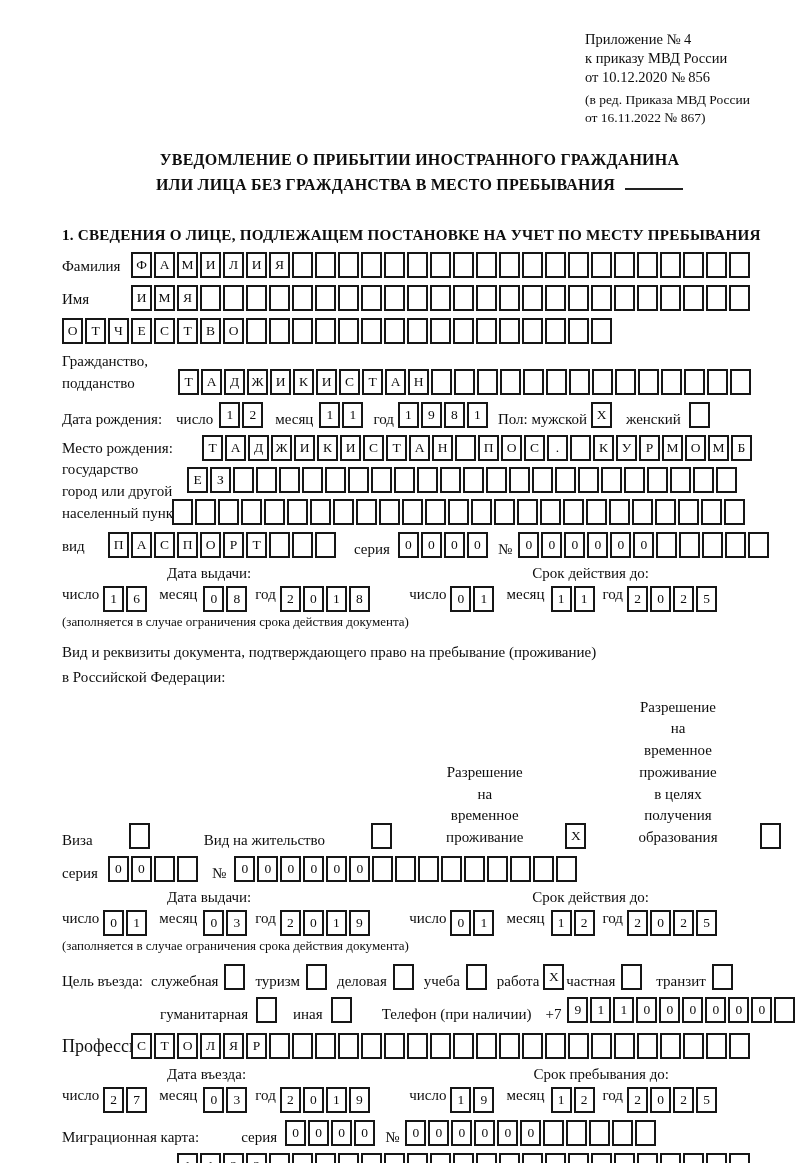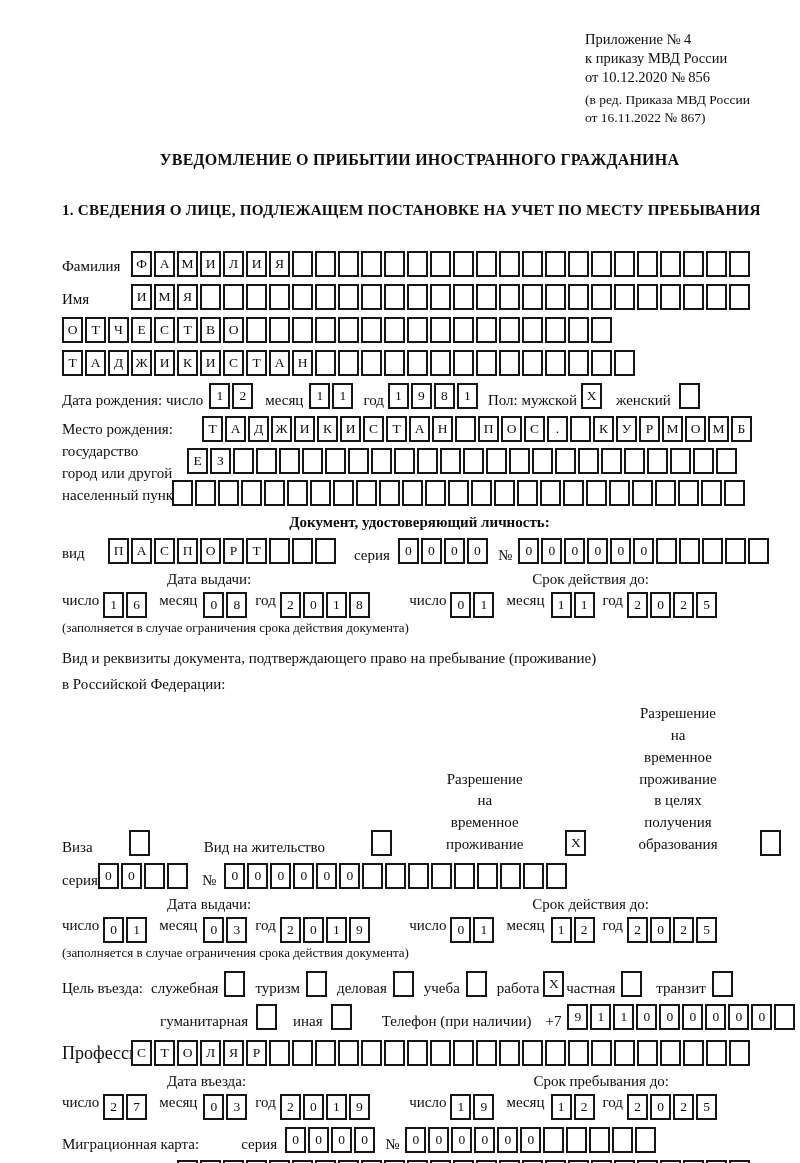--- a/index.html
+++ b/index.html
@@ -6,30 +6,30 @@
   body{font-family:"Liberation Serif","DejaVu Serif",serif;color:#0d0d0d;font-size:15px;}
   .page{width:800px;height:1163px;box-sizing:border-box;padding:30px 23px 10px 62px;overflow:hidden;background:#fff;position:relative;border-radius:32px;}
   .t{white-space:nowrap;}
   
   .appendix{margin-left:auto;width:192px;line-height:1.32;font-size:14.5px;}
   .appendix .rev{font-size:13.5px;margin-top:4px;line-height:1.3;}
   .form-label{text-align:right;padding-right:30px;font-weight:bold;margin-top:24px;font-size:15.5px;letter-spacing:.5px;}
   
   .title{text-align:center;font-weight:bold;font-size:16px;line-height:1.55;margin-top:22px;letter-spacing:.2px;}
   .blank-line{display:inline-block;width:58px;border-bottom:2px solid #222;height:14px;margin-left:10px;}
-  .sec-heading{font-weight:bold;font-size:15.2px;margin-top:28px;margin-bottom:32px;letter-spacing:.2px;}
+  .sec-heading{font-weight:bold;font-size:15.2px;margin-top:28px;margin-bottom:8px;letter-spacing:.2px;}
   
   .frow{display:flex;align-items:flex-end;margin-bottom:7px;white-space:nowrap;}
   .lbl{flex:none;line-height:1.45;}
   .cells{display:flex;flex:none;align-items:flex-start;}
   .cell{flex:none;box-sizing:border-box;width:21px;height:26px;border:2px solid #161616;margin-right:2px;display:flex;align-items:center;justify-content:center;font-size:13.5px;background:#fff;}
   .w69{width:69px;}  .w116{width:116px;} .w148{width:148px;} .w110{width:110px;} .w115{width:115px;} .w46{width:46px;}
   .ml4{margin-left:4px;} .ml6{margin-left:6px;} .ml8{margin-left:8px;} .ml10{margin-left:10px;} .ml12{margin-left:12px;}
   .ml14{margin-left:14px;} .ml16{margin-left:16px;} .ml18{margin-left:18px;} .ml20{margin-left:20px;} .ml28{margin-left:28px;}
-  .mr4{margin-right:4px;} .mr6{margin-right:6px;} .mr8{margin-right:8px;} .mr10{}
+  .mr4{margin-right:4px;} .mr6{margin-right:6px;} .mr8{margin-right:8px;} .mr10{margin-right:10px;}
   .col{display:flex;flex-direction:column;}
   .bp-r1{margin-left:30px;margin-bottom:6px;}
   .bp-r2{margin-left:15px;margin-bottom:6px;}
   .center-bold{text-align:center;font-weight:bold;margin:8px 0 7px;font-size:15px;}
   .dates-head{display:flex;margin-top:6px;margin-bottom:4px;white-space:nowrap;}
   .dh-left{margin-left:105px;}
   .dh-right{margin-left:auto;margin-right:128px;}
   .dgroup{display:flex;align-items:flex-start;white-space:nowrap;}
   .dgroup.right{margin-left:auto;margin-right:58px;}
   .note{font-size:13px;margin:2px 0 10px;}
@@ -47,20 +47,23 @@
     <div>от 10.12.2020 № 856</div>
     <div class="rev">
       <div>(в ред. Приказа МВД России</div>
       <div>от 16.11.2022 № 867)</div>
     </div>
   </div>
 
 
   <div class="title">
     <div>УВЕДОМЛЕНИЕ О ПРИБЫТИИ ИНОСТРАННОГО ГРАЖДАНИНА</div>
+    <div>
+      <span>ИЛИ ЛИЦА БЕЗ ГРАЖДАНСТВА В МЕСТО ПРЕБЫВАНИЯ</span><span class="blank-line"></span>
+    </div>
   </div>
 
   <div class="sec-heading">1. СВЕДЕНИЯ О ЛИЦЕ, ПОДЛЕЖАЩЕМ ПОСТАНОВКЕ НА УЧЕТ ПО МЕСТУ ПРЕБЫВАНИЯ</div>
 
   <div class="frow">
     <span class="lbl w69">Фамилия</span>
     <span class="cells">
         <span class="cell">Ф</span>
         <span class="cell">А</span>
         <span class="cell">М</span>
@@ -147,20 +150,24 @@
         <span class="cell"></span>
         <span class="cell"></span>
         <span class="cell"></span>
         <span class="cell"></span>
         <span class="cell"></span>
         <span class="cell"></span>
       </span>
   </div>
 
   <div class="frow">
+    <span class="lbl w116">
+      <div>Гражданство,</div>
+      <div>подданство</div>
+    </span>
     <span class="cells">
         <span class="cell">Т</span>
         <span class="cell">А</span>
         <span class="cell">Д</span>
         <span class="cell">Ж</span>
         <span class="cell">И</span>
         <span class="cell">К</span>
         <span class="cell">И</span>
         <span class="cell">С</span>
         <span class="cell">Т</span>
@@ -295,21 +302,20 @@
           <span class="cell"></span>
           <span class="cell"></span>
           <span class="cell"></span>
           <span class="cell"></span>
           <span class="cell"></span>
           <span class="cell"></span>
         </span>
     </span>
   </div>
 
-  <div class="center-bold">Документ, удостоверяющий личность:</div>
 
   <div class="frow">
     <span class="lbl w46">вид</span>
     <span class="cells">
         <span class="cell">П</span>
         <span class="cell">А</span>
         <span class="cell">С</span>
         <span class="cell">П</span>
         <span class="cell">О</span>
         <span class="cell">Р</span>

